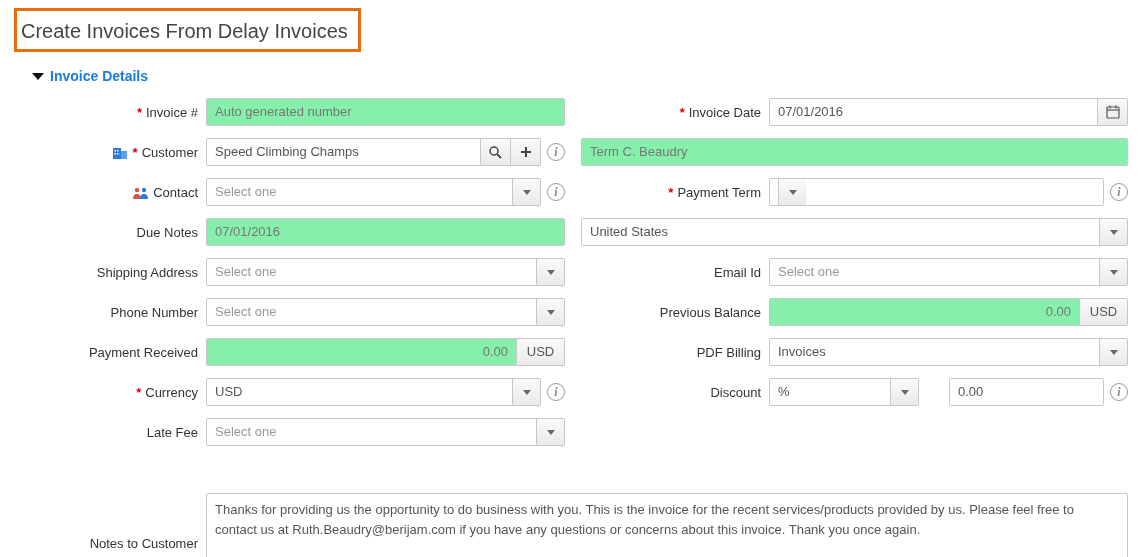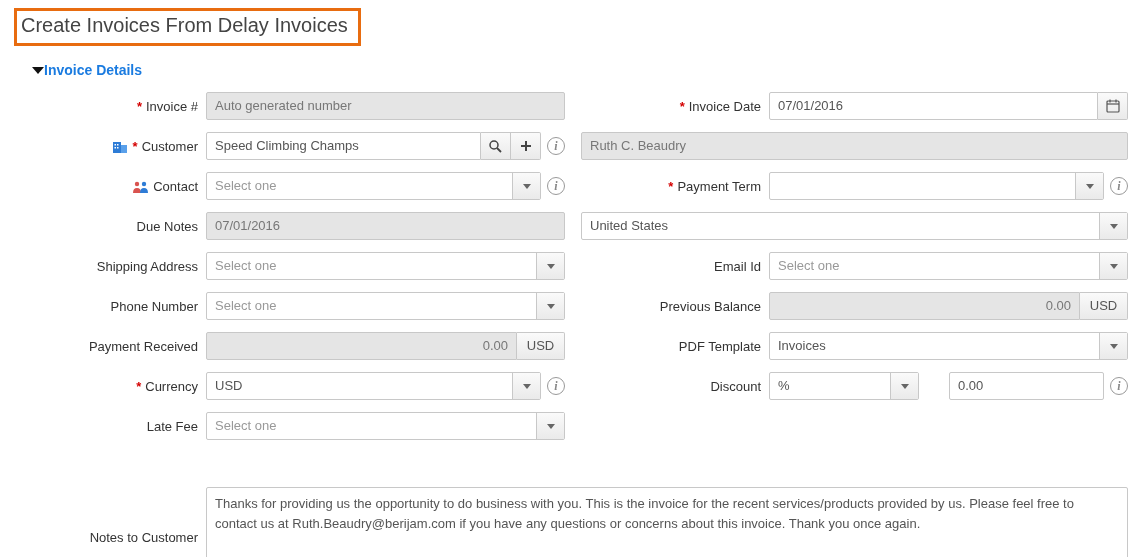--- a/index.html
+++ b/index.html
@@ -11,27 +11,28 @@
     color: #333;
     background: #fff;
     width: 1142px;
   }
   .page-title {
     font-size: 20px;
     color: #444;
     font-weight: 400;
     border: 3px solid #e86c10;
     display: inline-block;
-    padding: 3px 10px 6px 4px;
+    padding: 9px 10px 6px 4px;
     margin: 0 0 16px 0;
   }
   .section-header {
     display: flex;
     align-items: center;
     margin: 0 0 14px 18px;
+    gap: 6px;
     cursor: pointer;
   }
   .section-header .caret {
     width: 0; height: 0;
     border-left: 6px solid transparent;
     border-right: 6px solid transparent;
     border-top: 7px solid #111;
   }
   .section-title {
     color: #1a7be0;
@@ -75,29 +76,29 @@
     border: 1px solid #c8c8c8;
     border-radius: 2px;
     background: #fff;
     font-size: 13px;
     color: #555;
     height: 28px;
     line-height: 26px;
     padding: 0 8px;
   }
   .input.readonly, .select.readonly {
-    background: #e5e5e5;
+    background: #86efac;
     color: #777;
   }
   .input { flex: 1; }
   .select {
     flex: 1;
     display: flex;
     align-items: center;
-    justify-content: flex-end;
+    justify-content: space-between;
     padding-right: 0;
   }
   .select .sel-text { flex: 1; overflow: hidden; white-space: nowrap; }
   .select .sel-text.placeholder { color: #999; }
   .select .sel-caret {
     width: 28px;
     height: 100%;
     border-left: 1px solid #c8c8c8;
     display: flex;
     align-items: center;
@@ -242,21 +243,21 @@
                 <line x1="1" y1="6" x2="11" y2="6" stroke="#444" stroke-width="2"></line>
               </svg>
           </span>
         </div>
       </div>
       <span class="info">i</span>
     </div>
   </div>
   <div class="field">
     <div class="control">
-      <div class="input readonly">Ruth C. Beaudry</div>
+      <div class="input readonly">Term C. Beaudry</div>
     </div>
   </div>
 
   <div class="field">
     <div class="label">
       <span class="ico">
         <svg width="16" height="13" viewBox="0 0 16 13">
             <circle cx="4" cy="4" r="2.2" fill="#d9534f"></circle>
             <path d="M0 13 Q0 8 4 8 Q8 8 8 13 Z" fill="#d9534f"></path>
             <circle cx="11" cy="4" r="2.2" fill="#2e7cd6"></circle>
@@ -355,21 +356,21 @@
       </div>
     <div class="control">
       <div class="group" style="flex:1">
         <div class="input readonly num">0.00</div>
         <div class="addon">USD</div>
       </div>
     </div>
   </div>
   <div class="field">
     <div class="label">
-        <span>PDF Template</span>
+        <span>PDF Billing</span>
       </div>
     <div class="control">
       <div class="select">
         <span class="sel-text">Invoices</span>
         <span class="sel-caret"></span>
       </div>
     </div>
   </div>
 
   <div class="field">

